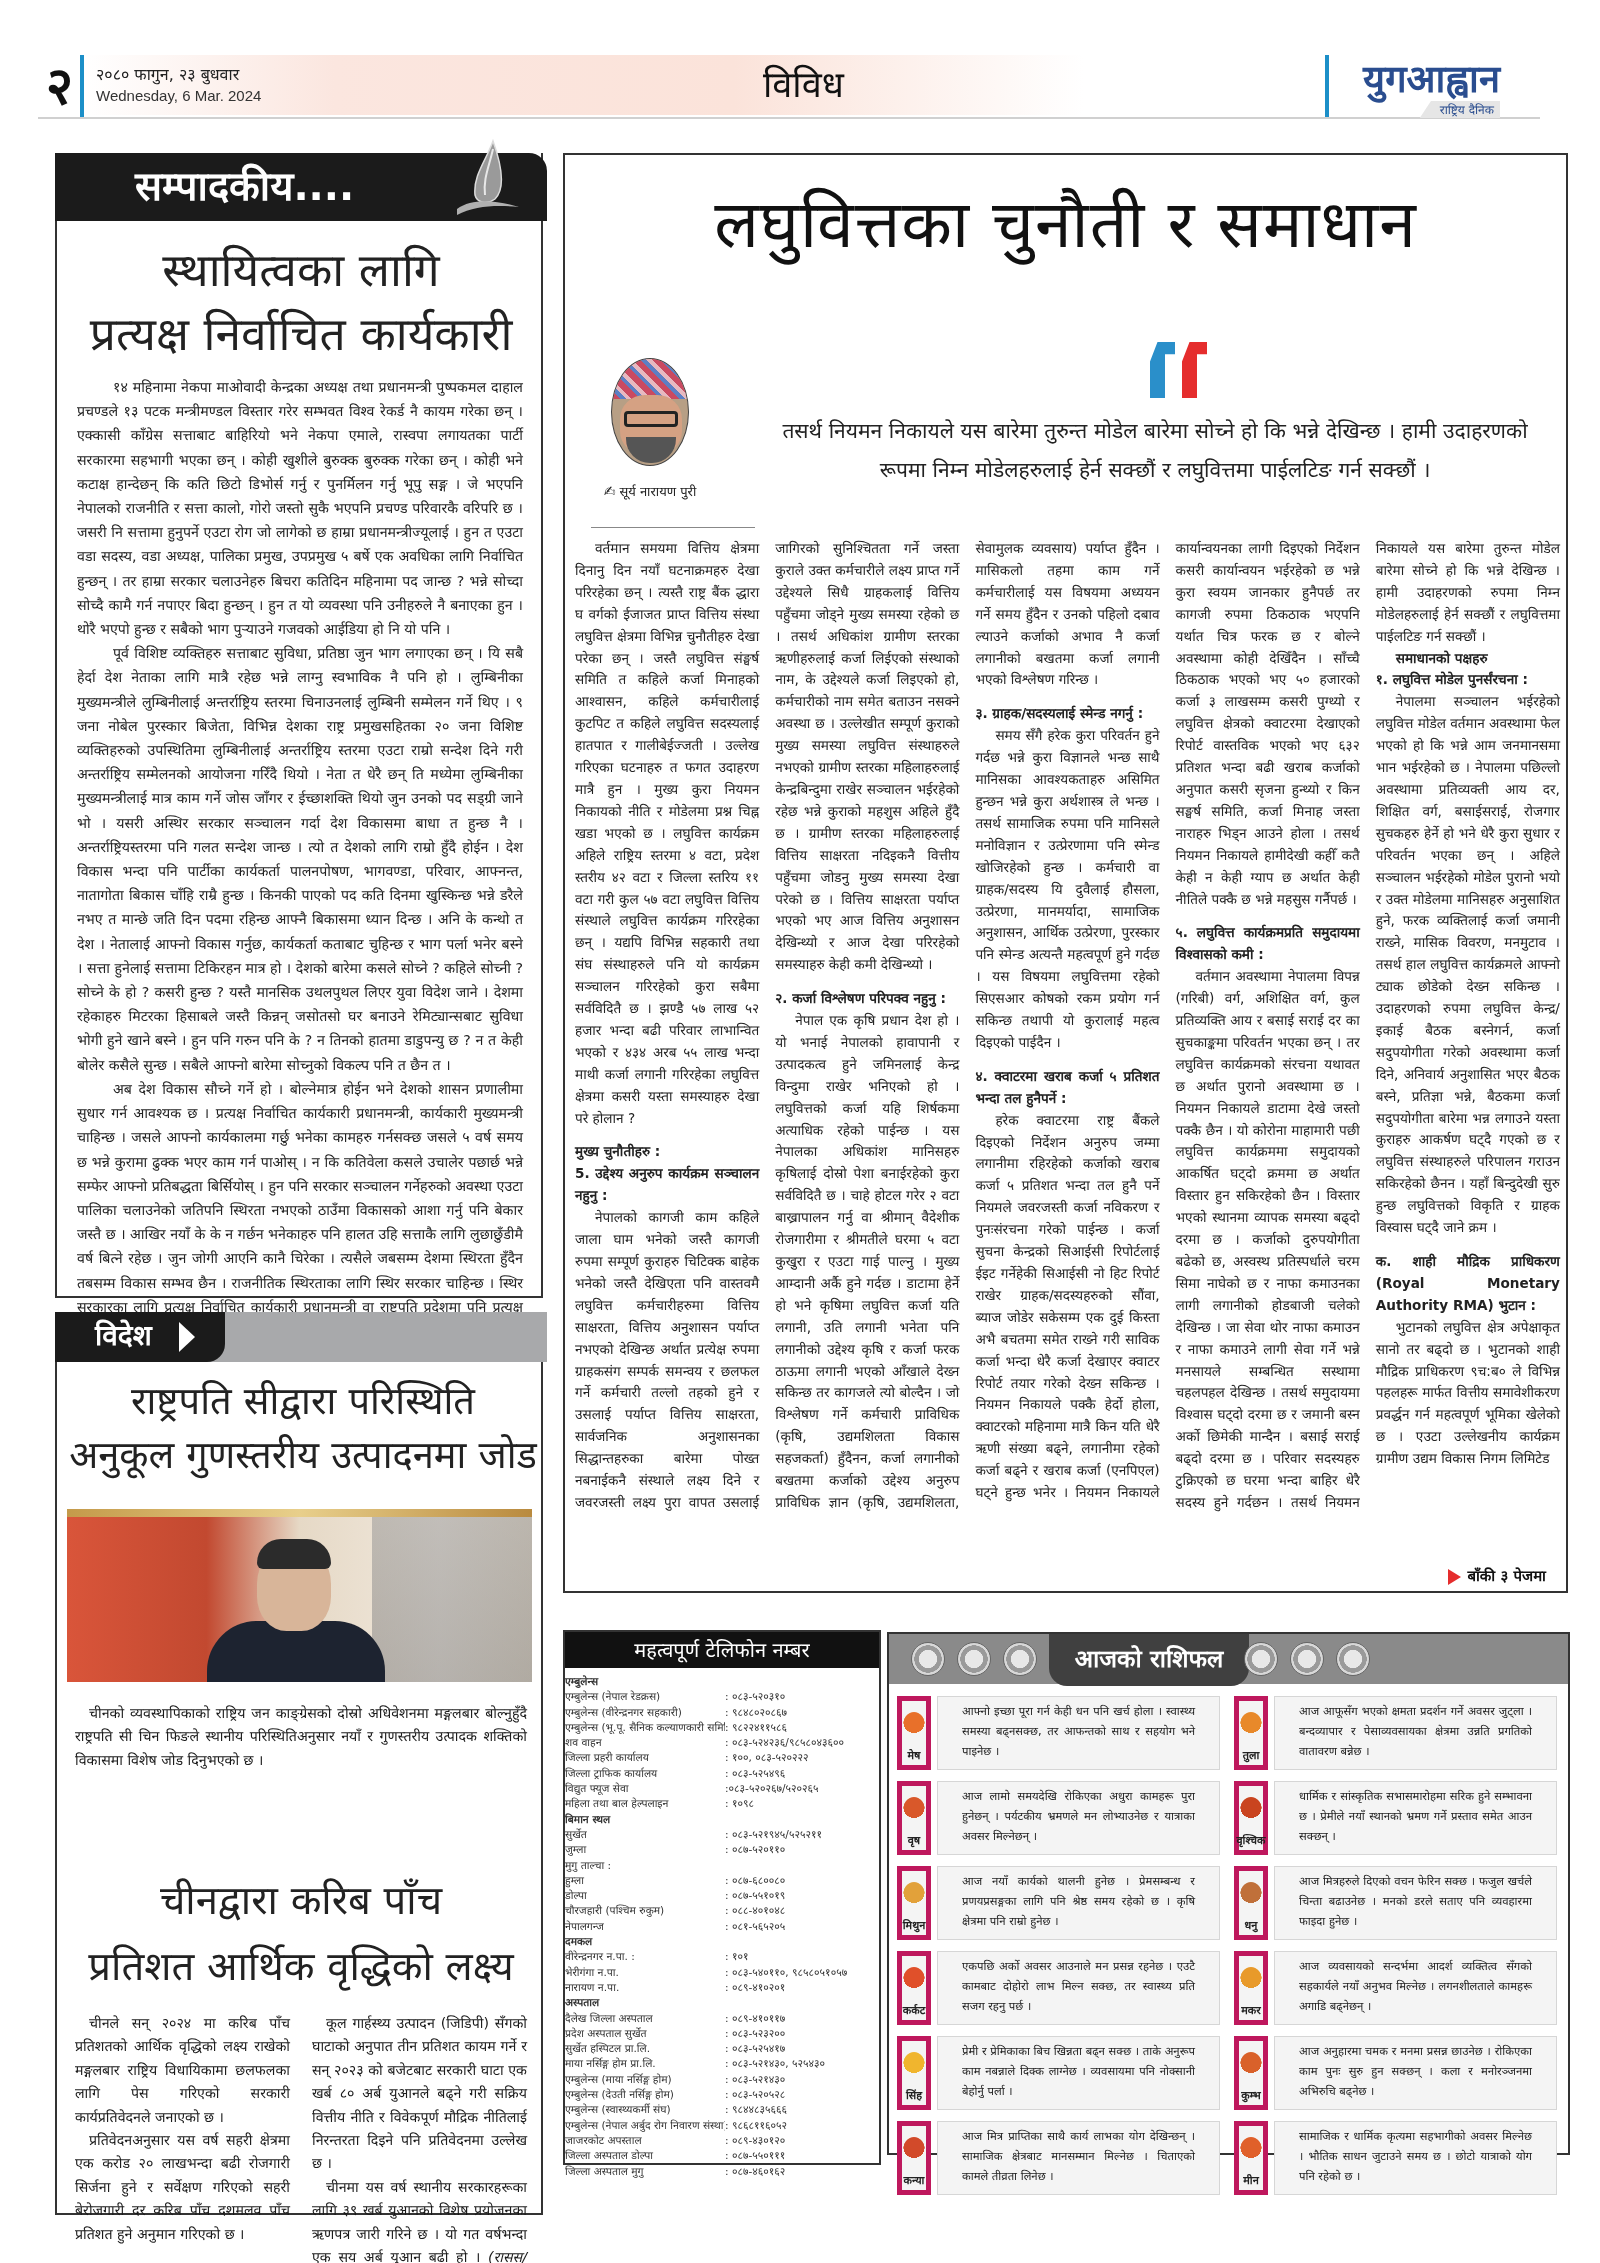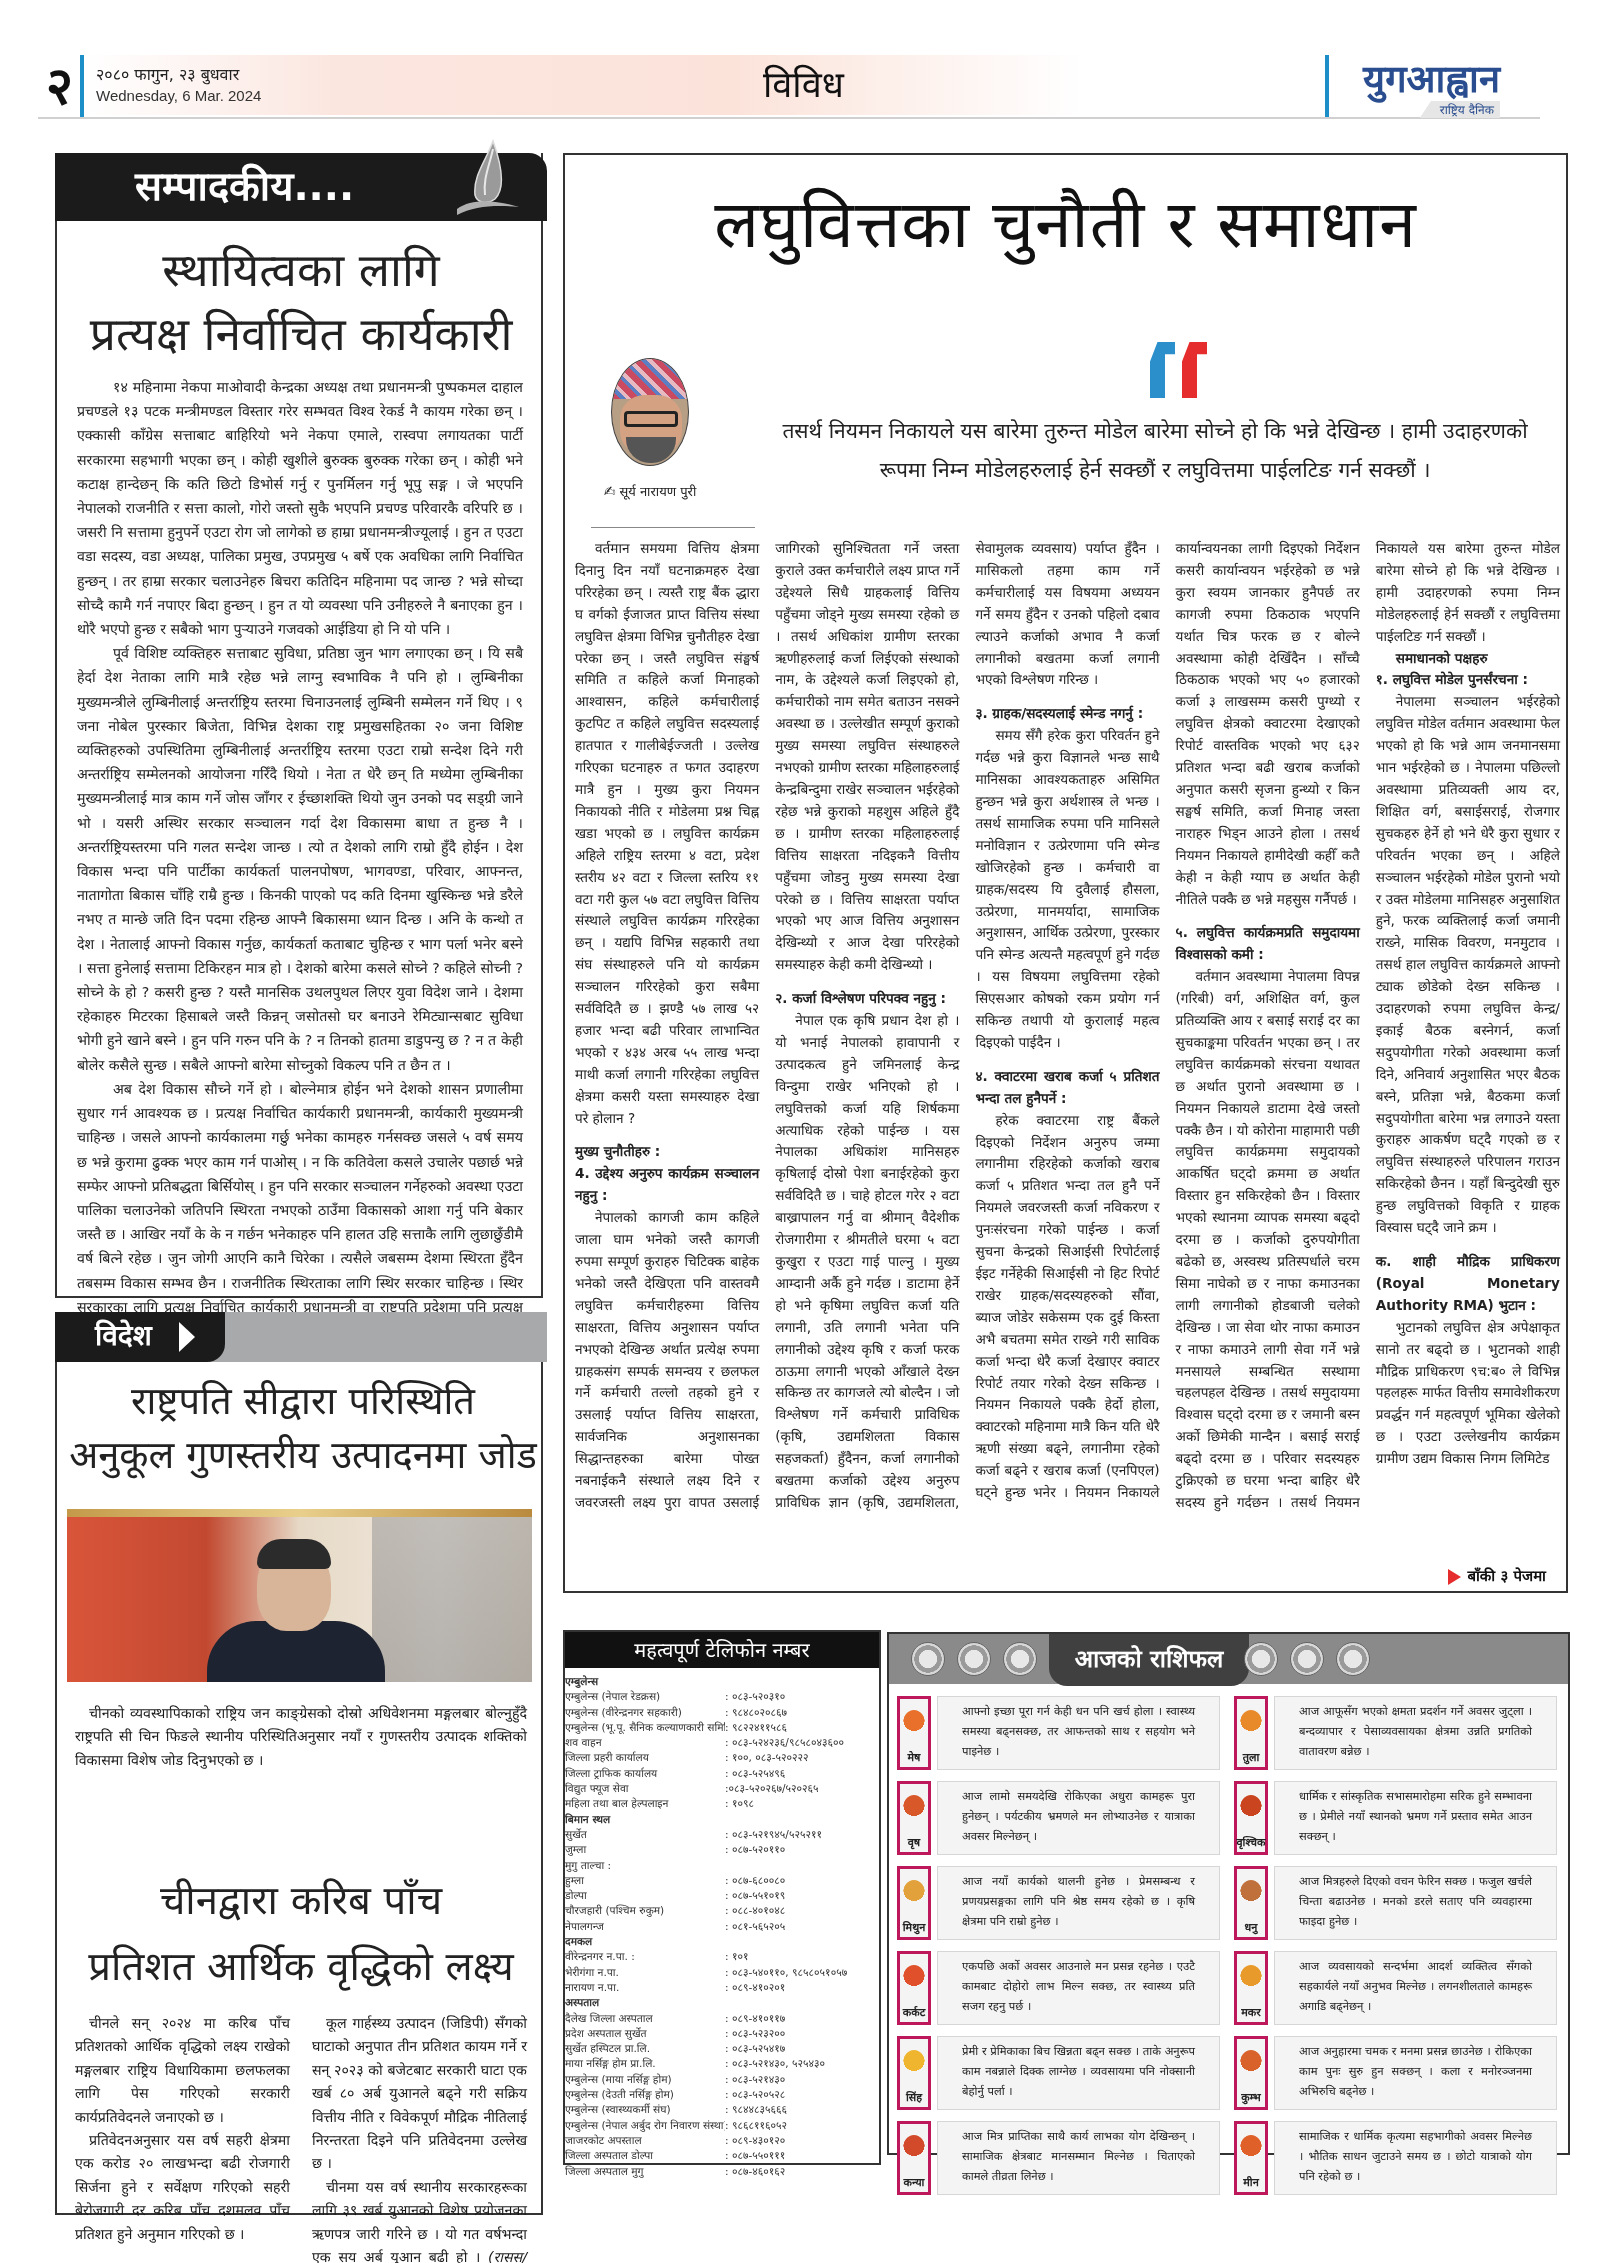--- a/index.html
+++ b/index.html
@@ -80,21 +80,21 @@
   .ph-row .no { flex: 1; white-space: nowrap; }
   .ph-cat { font-weight: bold; }
 
   
   .horoscope { position: absolute; left: 887px; top: 1632px; width: 683px; height: 523px; border: 2px solid #333; }
   .hs-header { position: absolute; left: 0; top: 0; width: 679px; height: 50px; background: #8a8a8a; }
   .hs-title { position: absolute; left: 160px; top: 0; width: 200px; height: 52px; background: #404040; border-radius: 0 0 18px 18px; color: #fff; font-size: 24px; text-align: center; line-height: 50px; font-weight: bold; }
   .hs-medal { position: absolute; top: 8px; width: 34px; height: 34px; border-radius: 50%; background: radial-gradient(circle,#e8e8e8 0 40%,#9a9a9a 41% 60%,#d8d8d8 61%); border: 1px solid #666; }
   .hs-grid { position: absolute; left: 8px; top: 62px; width: 660px; display: grid; grid-template-columns: 1fr 1fr; column-gap: 14px; row-gap: 11px; }
   .hs-item { display: flex; gap: 6px; height: 74px; }
-  .hs-sign { width: 34px; border: 3px solid #be185d; background: #f4f4f4; display: flex; flex-direction: column; align-items: center; justify-content: space-between; padding: 11px 0 3px; }
+  .hs-sign { width: 34px; border: 5px solid #be185d; background: #f4f4f4; display: flex; flex-direction: column; align-items: center; justify-content: space-between; padding: 11px 0 3px; }
   .hs-sign .glyph { width: 22px; height: 26px; border-radius: 50%; }
   .hs-sign .sname { font-size: 11px; color: #222; font-weight: bold; }
   .hs-text { flex: 1; border: 1px solid #d6d6d6; background: #f4f4f4; font-size: 11.4px; line-height: 20px; padding: 4px 24px; color: #222; text-align: justify; }
 </style>
 </head>
 <body>
 
 <div class="masthead">
   <div class="band"></div>
   <div class="page-num">२</div>
@@ -182,21 +182,21 @@
 
   <div class="quote-mark">
     <div class="q1"></div>
     <div class="q2"></div>
   </div>
   <div class="pull-quote">तसर्थ नियमन निकायले यस बारेमा तुरुन्त मोडेल बारेमा सोच्ने हो कि भन्ने देखिन्छ । हामी उदाहरणको रूपमा निम्न मोडेलहरुलाई हेर्न सक्छौं र लघुवित्तमा पाईलटिङ गर्न सक्छौं ।</div>
 
   <div class="ma-cols">
     <p>वर्तमान समयमा वित्तिय क्षेत्रमा दिनानु दिन नयाँ घटनाक्रमहरु देखा परिरहेका छन् । त्यस्तै राष्ट्र बैंक द्धारा घ वर्गको ईजाजत प्राप्त वित्तिय संस्था लघुवित्त क्षेत्रमा विभिन्न चुनौतीहरु देखा परेका छन् । जस्तै लघुवित्त संङ्घर्ष समिति त कहिले कर्जा मिनाहको आश्वासन, कहिले कर्मचारीलाई कुटपिट त कहिले लघुवित्त सदस्यलाई हातपात र गालीबेईज्जती । उल्लेख गरिएका घटनाहरु त फगत उदाहरण मात्रै हुन । मुख्य कुरा नियमन निकायको नीति र मोडेलमा प्रश्न चिह्न खडा भएको छ । लघुवित्त कार्यक्रम अहिले राष्ट्रिय स्तरमा ४ वटा, प्रदेश स्तरीय ४२ वटा र जिल्ला स्तरिय ११ वटा गरी कुल ५७ वटा लघुवित्त वित्तिय संस्थाले लघुवित्त कार्यक्रम गरिरहेका छन् । यद्यपि विभिन्न सहकारी तथा संघ संस्थाहरुले पनि यो कार्यक्रम सञ्चालन गरिरहेको कुरा सबैमा सर्वविदितै छ । झण्डै ५७ लाख ५२ हजार भन्दा बढी परिवार लाभान्वित भएको र ४३४ अरब ५५ लाख भन्दा माथी कर्जा लगानी गरिरहेका लघुवित्त क्षेत्रमा कसरी यस्ता समस्याहरु देखा परे होलान ?</p>
     <p class="sub">मुख्य चुनौतीहरु :</p>
-    <p class="sub" style="margin-top:0">4. उद्देश्य अनुरुप कार्यक्रम सञ्चालन नहुनु :</p>
+    <p class="sub" style="margin-top:0">5. उद्देश्य अनुरुप कार्यक्रम सञ्चालन नहुनु :</p>
     <p>नेपालको कागजी काम कहिले जाला घाम भनेको जस्तै कागजी रुपमा सम्पूर्ण कुराहरु चिटिक्क बाहेक भनेको जस्तै देखिएता पनि वास्तवमै लघुवित्त कर्मचारीहरुमा वित्तिय साक्षरता, वित्तिय अनुशासन पर्याप्त नभएको देखिन्छ अर्थात प्रत्येक्ष रुपमा ग्राहकसंग सम्पर्क समन्वय र छलफल गर्ने कर्मचारी तल्लो तहको हुने र उसलाई पर्याप्त वित्तिय साक्षरता, सार्वजनिक अनुशासनका सिद्धान्तहरुका बारेमा पोख्त नबनाईकनै संस्थाले लक्ष्य दिने र जवरजस्ती लक्ष्य पुरा वापत उसलाई जागिरको सुनिश्चितता गर्ने जस्ता कुराले उक्त कर्मचारीले लक्ष्य प्राप्त गर्ने उद्देश्यले सिधै ग्राहकलाई वित्तिय पहुँचमा जोड्ने मुख्य समस्या रहेको छ । तसर्थ अधिकांश ग्रामीण स्तरका ऋणीहरुलाई कर्जा लिईएको संस्थाको नाम, के उद्देश्यले कर्जा लिइएको हो, कर्मचारीको नाम समेत बताउन नसक्ने अवस्था छ । उल्लेखीत सम्पूर्ण कुराको मुख्य समस्या लघुवित्त संस्थाहरुले नभएको ग्रामीण स्तरका महिलाहरुलाई केन्द्रबिन्दुमा राखेर सञ्चालन भईरहेको रहेछ भन्ने कुराको महशुस अहिले हुँदै छ । ग्रामीण स्तरका महिलाहरुलाई वित्तिय साक्षरता नदिइकनै वित्तीय पहुँचमा जोडनु मुख्य समस्या देखा परेको छ । वित्तिय साक्षरता पर्याप्त भएको भए आज वित्तिय अनुशासन देखिन्थ्यो र आज देखा परिरहेको समस्याहरु केही कमी देखिन्थ्यो ।</p>
     <p class="sub">२. कर्जा विश्लेषण परिपक्व नहुनु :</p>
     <p>नेपाल एक कृषि प्रधान देश हो । यो भनाई नेपालको हावापानी र उत्पादकत्व हुने जमिनलाई केन्द्र विन्दुमा राखेर भनिएको हो । लघुवित्तको कर्जा यहि शिर्षकमा अत्याधिक रहेको पाईन्छ । यस नेपालका अधिकांश मानिसहरु कृषिलाई दोस्रो पेशा बनाईरहेको कुरा सर्वविदितै छ । चाहे होटल गरेर २ वटा बाख्रापालन गर्नु वा श्रीमान् वैदेशीक रोजगारीमा र श्रीमतीले घरमा ५ वटा कुखुरा र एउटा गाई पाल्नु । मुख्य आम्दानी अर्कै हुने गर्दछ । डाटामा हेर्ने हो भने कृषिमा लघुवित्त कर्जा यति लगानी, उति लगानी भनेता पनि लगानीको उद्देश्य कृषि र कर्जा फरक ठाऊमा लगानी भएको आँखाले देख्न सकिन्छ तर कागजले त्यो बोल्दैन । जो विश्लेषण गर्ने कर्मचारी प्राविधिक (कृषि, उद्यमशिलता विकास सहजकर्ता) हुँदैनन, कर्जा लगानीको बखतमा कर्जाको उद्देश्य अनुरुप प्राविधिक ज्ञान (कृषि, उद्यमशिलता, सेवामुलक व्यवसाय) पर्याप्त हुँदैन । मासिकलो तहमा काम गर्ने कर्मचारीलाई यस विषयमा अध्ययन गर्ने समय हुँदैन र उनको पहिलो दबाव ल्याउने कर्जाको अभाव नै कर्जा लगानीको बखतमा कर्जा लगानी भएको विश्लेषण गरिन्छ ।</p>
     <p class="sub">३. ग्राहक/सदस्यलाई स्मेन्ड नगर्नु :</p>
     <p>समय सँगै हरेक कुरा परिवर्तन हुने गर्दछ भन्ने कुरा विज्ञानले भन्छ साथै मानिसका आवश्यकताहरु असिमित हुन्छन भन्ने कुरा अर्थशास्त्र ले भन्छ । तसर्थ सामाजिक रुपमा पनि मानिसले मनोविज्ञान र उत्प्रेरणामा पनि स्मेन्ड खोजिरहेको हुन्छ । कर्मचारी वा ग्राहक/सदस्य यि दुवैलाई हौसला, उत्प्रेरणा, मानमर्यादा, सामाजिक अनुशासन, आर्थिक उत्प्रेरणा, पुरस्कार पनि स्मेन्ड अत्यन्तै महत्वपूर्ण हुने गर्दछ । यस विषयमा लघुवित्तमा रहेको सिएसआर कोषको रकम प्रयोग गर्न सकिन्छ तथापी यो कुरालाई महत्व दिइएको पाईदैन ।</p>
     <p class="sub">४. क्वाटरमा खराब कर्जा ५ प्रतिशत भन्दा तल हुनैपर्ने :</p>
     <p>हरेक क्वाटरमा राष्ट्र बैंकले दिइएको निर्देशन अनुरुप जम्मा लगानीमा रहिरहेको कर्जाको खराब कर्जा ५ प्रतिशत भन्दा तल हुनै पर्ने नियमले जवरजस्ती कर्जा नविकरण र पुनःसंरचना गरेको पाईन्छ । कर्जा सुचना केन्द्रको सिआईसी रिपोर्टलाई ईइट गर्नेहेकी सिआईसी नो हिट रिपोर्ट राखेर ग्राहक/सदस्यहरुको सौंवा, ब्याज जोडेर सकेसम्म एक दुई किस्ता अभै बचतमा समेत राख्ने गरी साविक कर्जा भन्दा धेरै कर्जा देखाएर क्वाटर रिपोर्ट तयार गरेको देख्न सकिन्छ । नियमन निकायले पक्कै हेर्दो होला, क्वाटरको महिनामा मात्रै किन यति धेरै ऋणी संख्या बढ्ने, लगानीमा रहेको कर्जा बढ्ने र खराब कर्जा (एनपिएल) घट्ने हुन्छ भनेर । नियमन निकायले कार्यान्वयनका लागी दिइएको निर्देशन कसरी कार्यान्वयन भईरहेको छ भन्ने कुरा स्वयम जानकार हुनैपर्छ तर कागजी रुपमा ठिकठाक भएपनि यर्थात चित्र फरक छ र बोल्ने अवस्थामा कोही देखिँदैन । साँच्चै ठिकठाक भएको भए ५० हजारको कर्जा ३ लाखसम्म कसरी पुग्थ्यो र लघुवित्त क्षेत्रको क्वाटरमा देखाएको रिपोर्ट वास्तविक भएको भए ६३२ प्रतिशत भन्दा बढी खराब कर्जाको अनुपात कसरी सृजना हुन्थ्यो र किन सङ्घर्ष समिति, कर्जा मिनाह जस्ता नाराहरु भिड्न आउने होला । तसर्थ नियमन निकायले हामीदेखी कहीँ कतै केही न केही ग्याप छ अर्थात केही नीतिले पक्कै छ भन्ने महसुस गर्नैपर्छ ।</p>
     <p class="sub">५. लघुवित्त कार्यक्रमप्रति समुदायमा विश्वासको कमी :</p>
     <p>वर्तमान अवस्थामा नेपालमा विपन्न (गरिबी) वर्ग, अशिक्षित वर्ग, कुल प्रतिव्यक्ति आय र बसाई सराई दर का सुचकाङ्कमा परिवर्तन भएका छन् । तर लघुवित्त कार्यक्रमको संरचना यथावत छ अर्थात पुरानो अवस्थामा छ । नियमन निकायले डाटामा देखे जस्तो पक्कै छैन । यो कोरोना माहामारी पछी लघुवित्त कार्यक्रममा समुदायको आकर्षित घट्दो क्रममा छ अर्थात विस्तार हुन सकिरहेको छैन । विस्तार भएको स्थानमा व्यापक समस्या बढ्दो दरमा छ । कर्जाको दुरुपयोगीता बढेको छ, अस्वस्थ प्रतिस्पर्धाले चरम सिमा नाघेको छ र नाफा कमाउनका लागी लगानीको होडबाजी चलेको देखिन्छ । जा सेवा थोर नाफा कमाउन र नाफा कमाउने लागी सेवा गर्ने भन्ने मनसायले सम्बन्धित सस्थामा चहलपहल देखिन्छ । तसर्थ समुदायमा विश्वास घट्दो दरमा छ र जमानी बस्न अर्को छिमेकी मान्दैन । बसाई सराई बढ्दो दरमा छ । परिवार सदस्यहरु टुक्रिएको छ घरमा भन्दा बाहिर धेरै सदस्य हुने गर्दछन । तसर्थ नियमन निकायले यस बारेमा तुरुन्त मोडेल बारेमा सोच्ने हो कि भन्ने देखिन्छ । हामी उदाहरणको रुपमा निम्न मोडेलहरुलाई हेर्न सक्छौं र लघुवित्तमा पाईलटिङ गर्न सक्छौं ।</p>
     <p class="sub center">समाधानको पक्षहरु</p>

